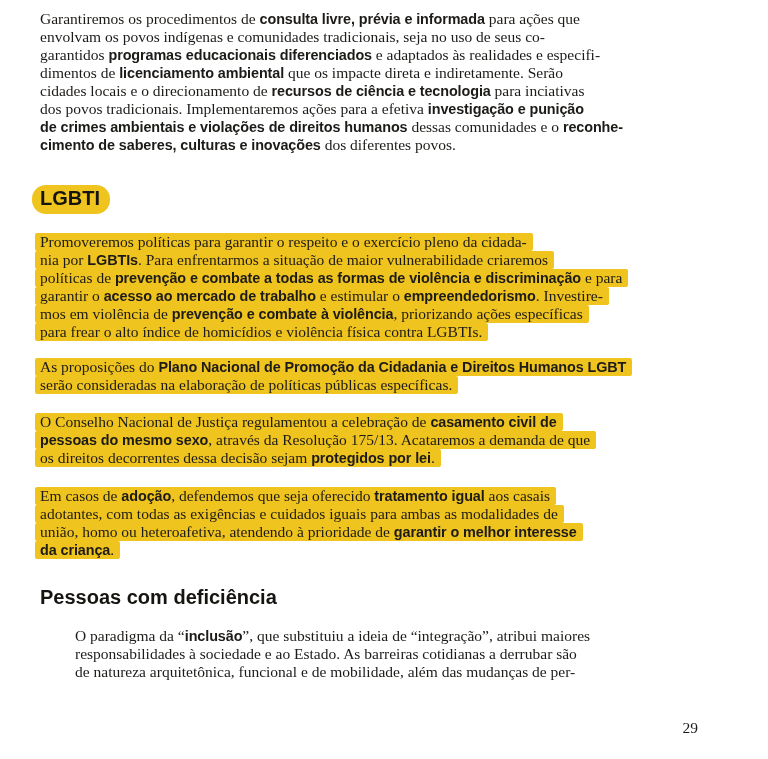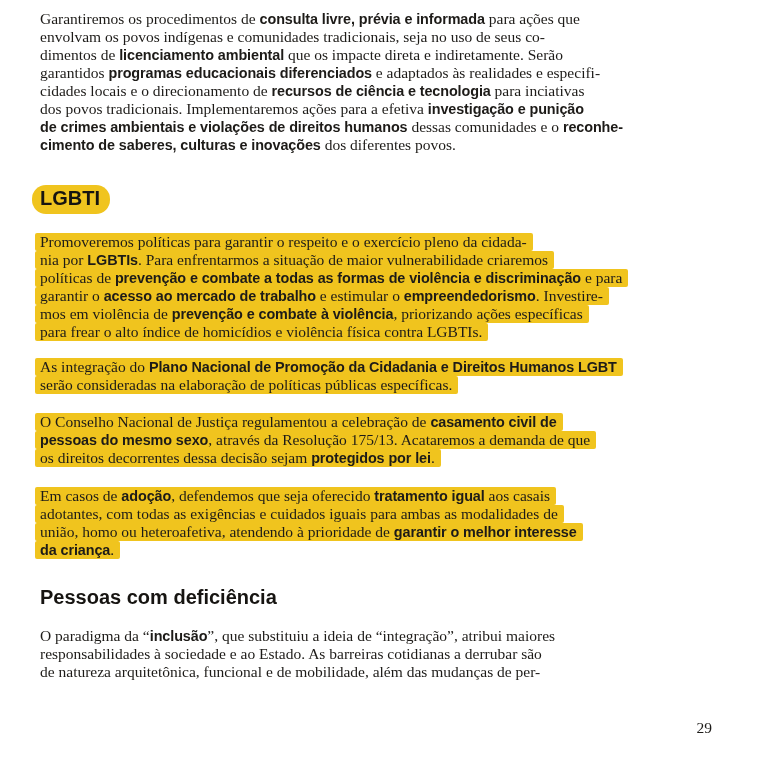--- a/index.html
+++ b/index.html
@@ -5,21 +5,21 @@
   :root { --hl: #F0C41E; --ink: #1d1b18; }
   * { box-sizing: border-box; margin: 0; padding: 0; }
   html, body { background: #ffffff; }
   body {
     width: 768px; height: 759px; overflow: hidden;
     font-family: "Liberation Serif", serif;
     color: var(--ink);
   }
   .page {
     width: 768px; height: 747px;
-    padding: 10px 44px 0 40px;
+    padding: 10px 58px 0 40px;
     position: relative;
   }
   .para {
     font-size: 15.5px;
     line-height: 18px;
   }
   .line { white-space: nowrap; height: 18px; }
   .hl {
     display: inline-block;
     background: var(--hl);
@@ -53,60 +53,60 @@
     font-family: "Liberation Sans", sans-serif;
     font-weight: 700;
     font-size: 20px;
     line-height: 24px;
     color: #161411;
   }
   .m-after-head { margin-top: 19px; }
   .m-std { margin-top: 17px; }
   .m-lg { margin-top: 19px; }
   .m-xl { margin-top: 20px; }
-  .m-body { margin-top: 18px; }
+  .m-body { margin-top: 18px; margin-left: 35px; }
   .page-number {
     margin-top: 38px;
     text-align: right;
     padding-right: 12px;
     font-size: 15.5px;
     line-height: 18px;
   }
 </style>
 </head>
 <body>
 
 <div class="page">
 
   <div class="para">
       <div class="line"><span class="plain"><span>Garantiremos os procedimentos de </span><span class="b">consulta livre, prévia e informada</span><span> para ações que</span></span></div>
       <div class="line"><span class="plain"><span>envolvam os povos indígenas e comunidades tradicionais, seja no uso de seus co-</span></span></div>
+      <div class="line"><span class="plain"><span>garantidos </span><span class="b">programas educacionais diferenciados</span><span> e adaptados às realidades e especifi-</span></span></div>
       <div class="line"><span class="plain"><span>dimentos de </span><span class="b">licenciamento ambiental</span><span> que os impacte direta e indiretamente. Serão</span></span></div>
-      <div class="line"><span class="plain"><span>garantidos </span><span class="b">programas educacionais diferenciados</span><span> e adaptados às realidades e especifi-</span></span></div>
       <div class="line"><span class="plain"><span>cidades locais e o direcionamento de </span><span class="b">recursos de ciência e tecnologia</span><span> para inciativas</span></span></div>
       <div class="line"><span class="plain"><span>dos povos tradicionais. Implementaremos ações para a efetiva </span><span class="b">investigação e punição</span></span></div>
       <div class="line"><span class="plain"><span class="b">de crimes ambientais e violações de direitos humanos</span><span> dessas comunidades e o </span><span class="b">reconhe-</span></span></div>
       <div class="line"><span class="plain"><span class="b">cimento de saberes, culturas e inovações</span><span> dos diferentes povos.</span></span></div>
     </div>
 
   <h1 class="lgbti">
     <span class="hl-head">LGBTI</span>
   </h1>
 
   <div class="para m-after-head">
       <div class="line"><span class="hl"><span>Promoveremos políticas para garantir o respeito e o exercício pleno da cidada-</span></span></div>
       <div class="line"><span class="hl"><span>nia por </span><span class="b">LGBTIs</span><span>. Para enfrentarmos a situação de maior vulnerabilidade criaremos</span></span></div>
       <div class="line"><span class="hl"><span>políticas de </span><span class="b">prevenção e combate a todas as formas de violência e discriminação</span><span> e para</span></span></div>
       <div class="line"><span class="hl"><span>garantir o </span><span class="b">acesso ao mercado de trabalho</span><span> e estimular o </span><span class="b">empreendedorismo</span><span>. Investire-</span></span></div>
       <div class="line"><span class="hl"><span>mos em violência de </span><span class="b">prevenção e combate à violência</span><span>, priorizando ações específicas</span></span></div>
       <div class="line"><span class="hl"><span>para frear o alto índice de homicídios e violência física contra LGBTIs.</span></span></div>
     </div>
 
   <div class="para m-std">
-      <div class="line"><span class="hl"><span>As integração do </span><span class="b">Plano Nacional de Promoção da Cidadania e Direitos Humanos LGBT</span></span></div>
+      <div class="line"><span class="hl"><span>As proposições do </span><span class="b">Plano Nacional de Promoção da Cidadania e Direitos Humanos LGBT</span></span></div>
       <div class="line"><span class="hl"><span>serão consideradas na elaboração de políticas públicas específicas.</span></span></div>
     </div>
 
   <div class="para m-lg">
       <div class="line"><span class="hl"><span>O Conselho Nacional de Justiça regulamentou a celebração de </span><span class="b">casamento civil de</span></span></div>
       <div class="line"><span class="hl"><span class="b">pessoas do mesmo sexo</span><span>, através da Resolução 175/13. Acataremos a demanda de que</span></span></div>
       <div class="line"><span class="hl"><span>os direitos decorrentes dessa decisão sejam </span><span class="b">protegidos por lei</span><span>.</span></span></div>
     </div>
 
   <div class="para m-xl">

